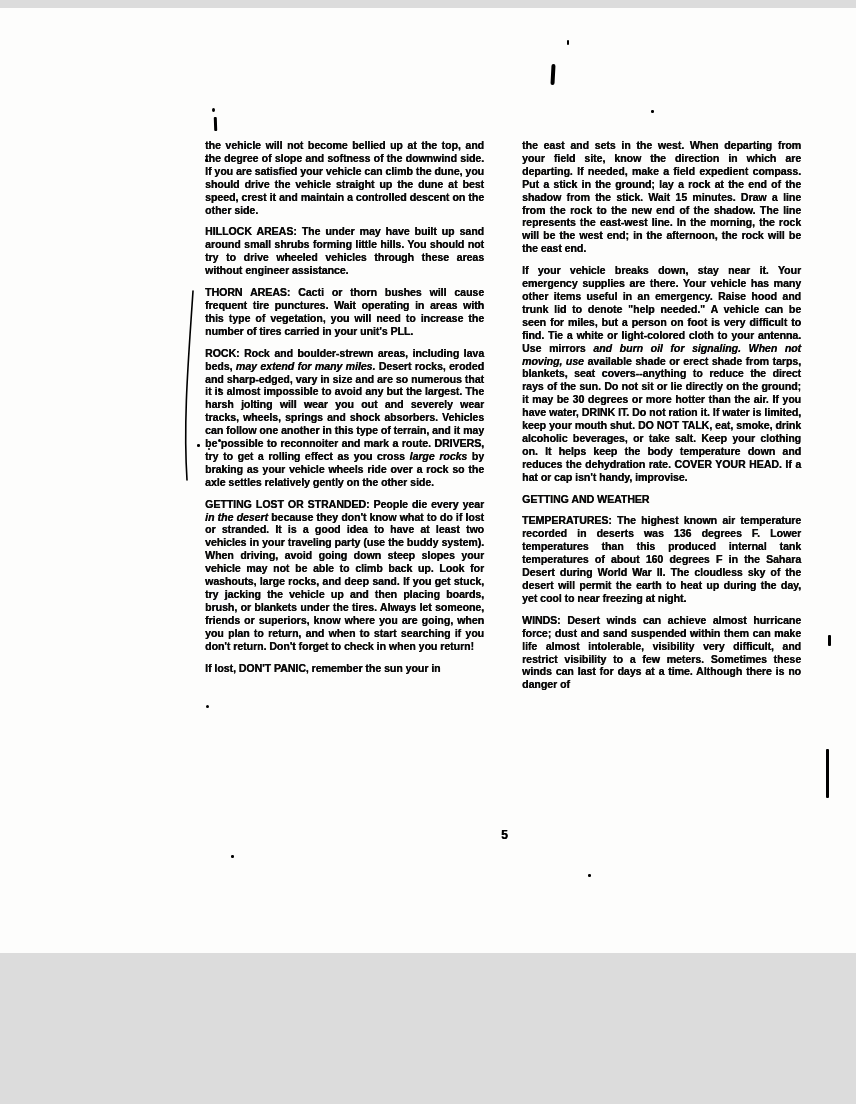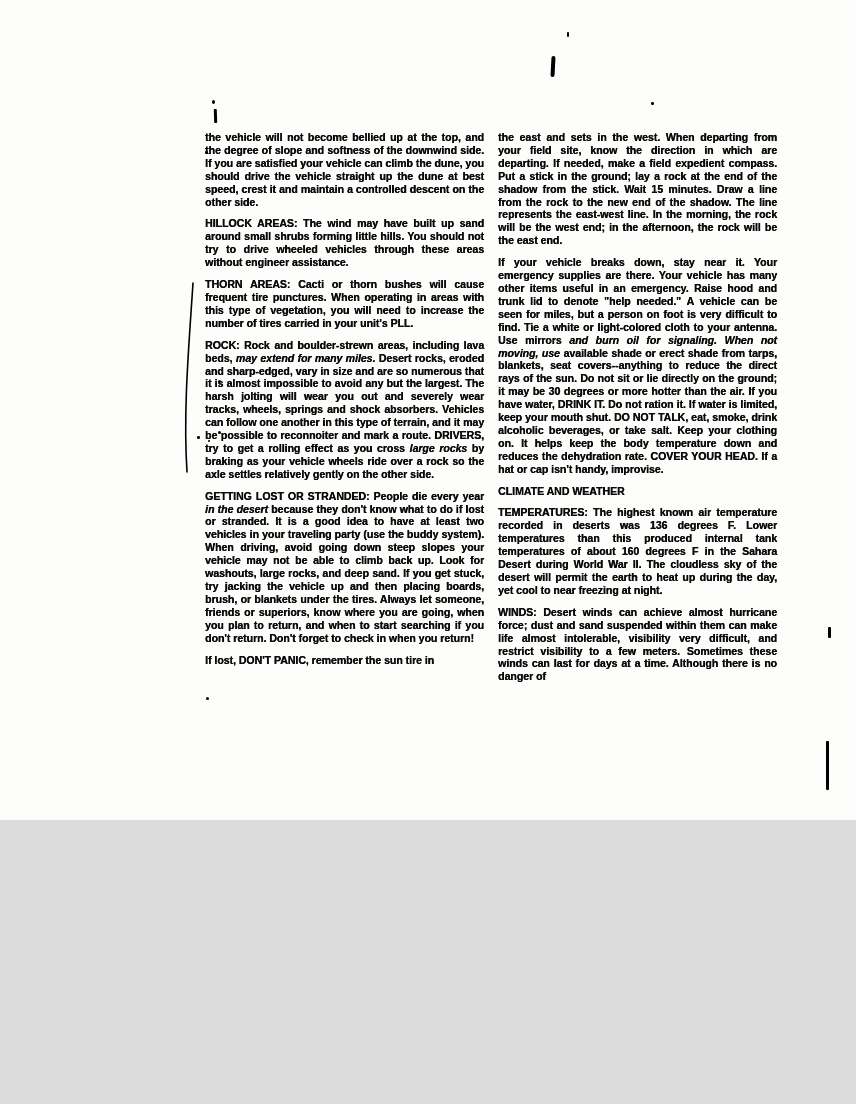--- a/index.html
+++ b/index.html
@@ -1,58 +1,58 @@
 <!DOCTYPE html>
 <html><head>
 <meta charset="utf-8">
 <style>
   html,body { margin:0; padding:0; background:#dcdcdc; }
   .page {
-    position:relative; width:856px; height:820px; margin:0 auto;
+    position:relative; width:856px; height:945px; margin:8px auto;
     background:#fdfdfc; overflow:hidden;
     font-family:"Liberation Sans", sans-serif;
   }
   .col {
     position:absolute; top:131px; width:279px;
     color:#0b0b0b; font-size:10.6px; line-height:12.9px;
     font-weight:700; text-align:justify; letter-spacing:-0.05px;
     text-shadow:0.3px 0 0 #0b0b0b;
   }
   #col-left  { left:205px; }
-  #col-right { left:498px; }
+  #col-right { left:522px; }
   .col p { margin:0 0 9px 0; }
   .col span.i { font-style:italic; }
   .col span.u { }
   .pageno {
     position:absolute; left:501px; top:820px;
     font-size:12px; font-weight:700; color:#000;
     text-shadow:0.4px 0 0 #000;
   }
   .mark { position:absolute; background:#000; }
   .speck { position:absolute; background:#000; border-radius:50%; }
   .gray { background:#9a9a9a; }
   svg.overlay { position:absolute; left:0; top:0; pointer-events:none; }
 </style>
 </head>
 <body>
 
 <div class="page">
 
   <div class="col" id="col-left">
       <p><span>the vehicle will not become bellied up at the top, and the degree of slope and softness of the downwind side. If you are satisfied your vehicle can climb the dune, you should drive the vehicle straight up the dune at best speed, crest it and maintain a controlled descent on the other side.</span></p>
-      <p><span>HILLOCK AREAS: The wind may have built up sand around small shrubs forming little hills. You should not try to drive wheeled vehicles through these areas without engineer assistance.</span></p>
-      <p><span>THORN AREAS: Cacti or thorn bushes will cause frequent tire punctures. When operating in areas with this type of vegetation, you will need to increase the number of tires carried in your unit's PLL.</span></p>
+      <p><span>HILLOCK AREAS: The under may have built up sand around small shrubs forming little hills. You should not try to drive wheeled vehicles through these areas without engineer assistance.</span></p>
+      <p><span>THORN AREAS: Cacti or thorn bushes will cause frequent tire punctures. Wait operating in areas with this type of vegetation, you will need to increase the number of tires carried in your unit's PLL.</span></p>
       <p><span>ROCK: Rock and boulder-strewn areas, including lava beds, </span><span class="i">may extend for many miles.</span><span> Desert rocks, eroded and sharp-edged, vary in size and are so numerous that it is almost impossible to avoid any but the largest. The harsh jolting will wear you out and severely wear tracks, wheels, springs and shock absorbers. Vehicles can follow one another in this type of terrain, and it may be possible to reconnoiter and mark a route. DRIVERS, try to get a rolling effect as you cross </span><span class="i">large rocks</span><span> by braking as your vehicle wheels ride over a rock so the axle settles relatively gently on the other side.</span></p>
       <p><span>GETTING LOST OR STRANDED: People die every year </span><span class="i">in the desert</span><span> because they don't know what to do if lost or stranded. It is a good idea to have at least two vehicles in your traveling party (use the buddy system). When driving, avoid going down steep slopes your vehicle may not be able to climb back up. Look for washouts, large rocks, and deep sand. If you get stuck, try jacking the vehicle up and then placing boards, brush, or blankets under the tires. Always let someone, friends or superiors, know where you are going, when you plan to return, and when to start searching if you don't return. Don't forget to check in when you return!</span></p>
-      <p><span>If lost, DON'T PANIC, remember the sun tire in</span></p>
+      <p><span>If lost, DON'T PANIC, remember the sun your in</span></p>
     </div>
   <div class="col" id="col-right">
       <p><span>the east and sets in the west. When departing from your field site, know the direction in which are departing. If needed, make a field expedient compass.  Put a stick in the ground; lay a rock at the end of the shadow from the stick.  Wait 15 minutes.  Draw a line from the rock to the new end of the shadow.  The line represents the east-west line.  In the morning, the rock will be the west end; in the afternoon, the rock will be the east end.</span></p>
       <p><span>If your vehicle breaks down, stay near it. Your emergency supplies are there. Your vehicle has many other items useful in an emergency. Raise hood and trunk lid to denote "help needed." A vehicle can be seen for miles, but a person on foot is very difficult to find. Tie a white or light-colored cloth to your antenna. Use mirrors </span><span class="i">and burn oil for signaling. When not moving, use</span><span> available shade or erect shade from tarps, blankets, seat covers--anything to reduce the direct rays of the sun. </span><span class="u">Do not sit or lie directly on</span><span> the ground; it may be 30 degrees or more hotter than the air. </span><span class="u">If you have water, DRINK IT.</span><span> Do not ration it. If water is limited, keep your mouth shut. DO NOT TALK, eat, smoke, drink alcoholic beverages, or take salt. </span><span class="u">Keep your clothing on.</span><span> It helps keep the body temperature down and reduces the dehydration rate. </span><span class="u">COVER YOUR HEAD.</span><span> If a hat or cap isn't handy, improvise.</span></p>
-      <p><span>CLIMATE AND WEATHER</span></p>
+      <p><span>GETTING AND WEATHER</span></p>
       <p><span>TEMPERATURES: The highest known air temperature recorded in deserts was 136 degrees F. Lower temperatures than this produced internal tank temperatures of about 160 degrees F in the Sahara Desert during World War II. The cloudless sky of the desert will permit the earth to heat up during the day, yet cool to near freezing at night.</span></p>
       <p><span>WINDS: Desert winds can achieve almost hurricane force; dust and sand suspended within them can make life almost intolerable, visibility very difficult, and restrict visibility to a few meters. Sometimes these winds can last for days at a time. Although there is no danger of</span></p>
     </div>
 
   <div class="pageno">5</div>
 
   <div class="mark" style="left:551px; top:56px; width:3.5px; height:21px; border-radius:2px; transform:rotate(3deg);"></div>
   <div class="mark" style="left:567px; top:32px; width:2px; height:5px; border-radius:1px;"></div>
   <div class="mark" style="left:214px; top:109px; width:2.6px; height:14px; border-radius:1px; transform:rotate(-2deg);"></div>
   <div class="speck" style="left:212px; top:100px; width:3px; height:4px;"></div>

